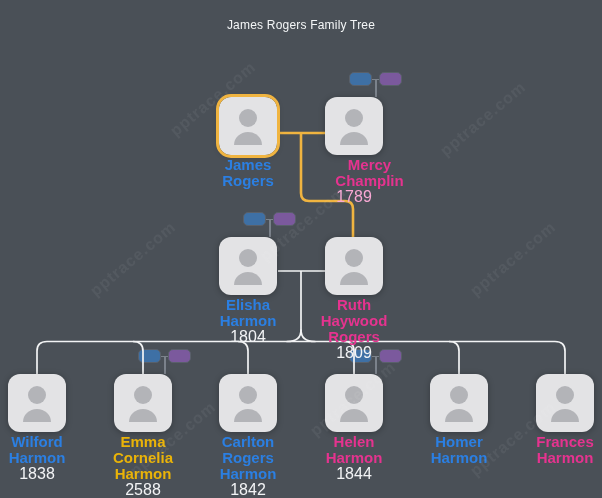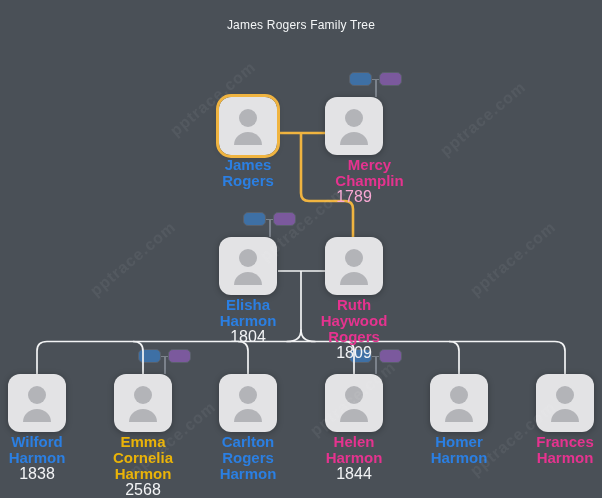--- a/index.html
+++ b/index.html
@@ -212,36 +212,37 @@
             <div class="head"></div>
             <div class="shoulders"></div>
           </div>
         </div>
         <div class="label">
           <div class="name" style="color: #eab308;">
             <div>Emma</div>
             <div>Cornelia</div>
             <div>Harmon</div>
           </div>
-          <div class="year" style="color: rgb(242, 243, 245);">2568</div>
+          <div class="year" style="color: rgb(242, 243, 245);">2588</div>
         </div>
       </div>
       <div class="person" style="left: 219px; top: 374px;">
         <div class="card">
           <div class="avatar">
             <div class="head"></div>
             <div class="shoulders"></div>
           </div>
         </div>
         <div class="label">
           <div class="name" style="color: rgb(43, 127, 226);">
             <div>Carlton</div>
             <div>Rogers</div>
             <div>Harmon</div>
           </div>
+          <div class="year" style="color: rgb(242, 243, 245);">1842</div>
         </div>
       </div>
       <div class="person" style="left: 325px; top: 374px;">
         <div class="chip-stub"></div>
         <div class="chip-link-h"></div>
         <div class="chip blue" style="background: rgb(62, 112, 165);"></div>
         <div class="chip purple" style="background: rgb(123, 89, 157);"></div>
         <div class="card">
           <div class="avatar">
             <div class="head"></div>

